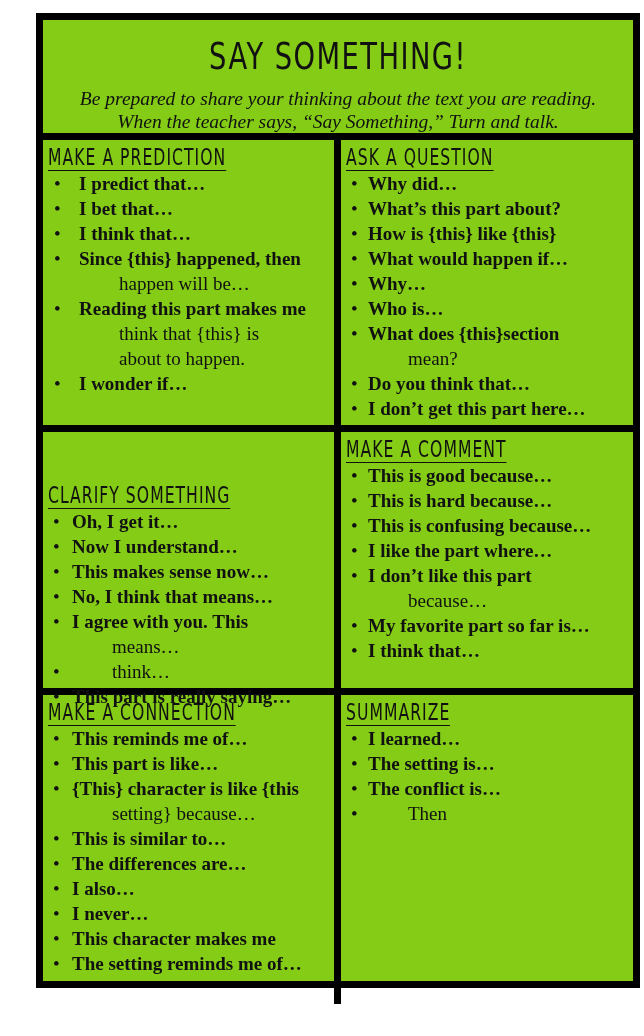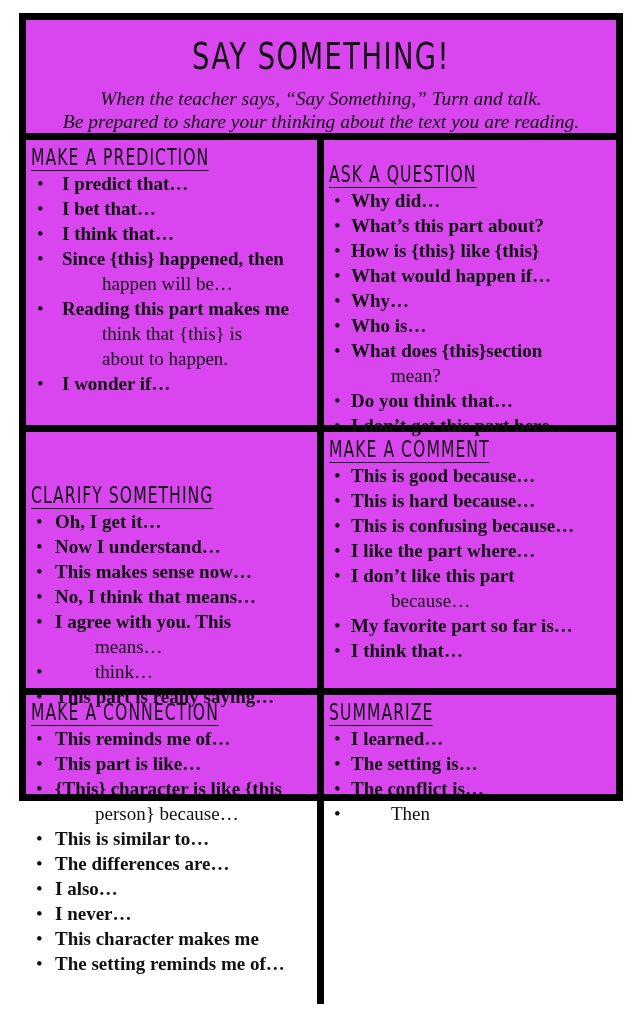--- a/index.html
+++ b/index.html
@@ -8,27 +8,27 @@
       background: #ffffff;
     }
     body {
       width: 644px;
       height: 1036px;
       position: relative;
       overflow: hidden;
     }
     .frame {
       position: absolute;
-      left: 19px;
+      left: 36px;
       top: 13px;
       width: 604px;
-      height: 788px;
+      height: 975px;
       box-sizing: border-box;
       border: 7px solid #000;
-      background: #d946ef;
+      background: #84cc16;
     }
     .header {
       position: absolute;
       left: 0;
       top: 0;
       width: 590px;
       height: 113px;
       text-align: center;
     }
     .title {
@@ -121,22 +121,22 @@
     }
   </style>
 </head>
 <body>
 
 <div class="frame">
 
   <div class="header">
     <div class="title">SAY SOMETHING!</div>
     <div class="subtitle">
+      <div>Be prepared to share your thinking about the text you are reading.</div>
       <div>When the teacher says, “Say Something,” Turn and talk.</div>
-      <div>Be prepared to share your thinking about the text you are reading.</div>
     </div>
   </div>
 
   <div class="hline" style="top:113px;"></div>
   <div class="hline" style="top:405px;"></div>
   <div class="hline" style="top:668px;"></div>
 
   <div class="vline" style="top:113px;height:871px;"></div>
 
   <div class="cell left pred" style="left:5px;top:120px;width:286px;height:285px;">
@@ -144,21 +144,21 @@
     <ul class="items">
       <li><span class="bullet">•</span><span class="txt">I predict that…</span></li>
       <li><span class="bullet">•</span><span class="txt">I bet that…</span></li>
       <li><span class="bullet">•</span><span class="txt">I think that…</span></li>
       <li><span class="bullet">•</span><span class="txt">Since {this} happened, then</span><span class="cont">happen will be…</span></li>
       <li><span class="bullet">•</span><span class="txt">Reading this part makes me</span><span class="cont">think that {this} is</span><span class="cont">about to happen.</span></li>
       <li><span class="bullet">•</span><span class="txt">I wonder if…</span></li>
     </ul>
   </div>
 
-  <div class="cell right" style="left:303px;top:120px;width:287px;height:285px;margin-top:17px;">
+  <div class="cell right" style="left:303px;top:120px;width:287px;height:285px;">
     <div class="cell-title">ASK A QUESTION</div>
     <ul class="items">
       <li><span class="bullet">•</span><span class="txt">Why did…</span></li>
       <li><span class="bullet">•</span><span class="txt">What’s this part about?</span></li>
       <li><span class="bullet">•</span><span class="txt">How is {this} like {this}</span></li>
       <li><span class="bullet">•</span><span class="txt">What would happen if…</span></li>
       <li><span class="bullet">•</span><span class="txt">Why…</span></li>
       <li><span class="bullet">•</span><span class="txt">Who is…</span></li>
       <li><span class="bullet">•</span><span class="txt">What does {this}section</span><span class="cont">mean?</span></li>
       <li><span class="bullet">•</span><span class="txt">Do you think that…</span></li>
@@ -190,21 +190,21 @@
       <li><span class="bullet">•</span><span class="txt">My favorite part so far is…</span></li>
       <li><span class="bullet">•</span><span class="txt">I think that…</span></li>
     </ul>
   </div>
 
   <div class="cell left" style="left:5px;top:675px;width:286px;height:309px;">
     <div class="cell-title">MAKE A CONNECTION</div>
     <ul class="items">
       <li><span class="bullet">•</span><span class="txt">This reminds me of…</span></li>
       <li><span class="bullet">•</span><span class="txt">This part is like…</span></li>
-      <li><span class="bullet">•</span><span class="txt">{This} character is like {this</span><span class="cont">person} because…</span></li>
+      <li><span class="bullet">•</span><span class="txt">{This} character is like {this</span><span class="cont">setting} because…</span></li>
       <li><span class="bullet">•</span><span class="txt">This is similar to…</span></li>
       <li><span class="bullet">•</span><span class="txt">The differences are…</span></li>
       <li><span class="bullet">•</span><span class="txt">I also…</span></li>
       <li><span class="bullet">•</span><span class="txt">I never…</span></li>
       <li><span class="bullet">•</span><span class="txt">This character makes me</span></li>
       <li><span class="bullet">•</span><span class="txt">The setting reminds me of…</span></li>
     </ul>
   </div>
 
   <div class="cell right" style="left:303px;top:675px;width:287px;height:309px;">

